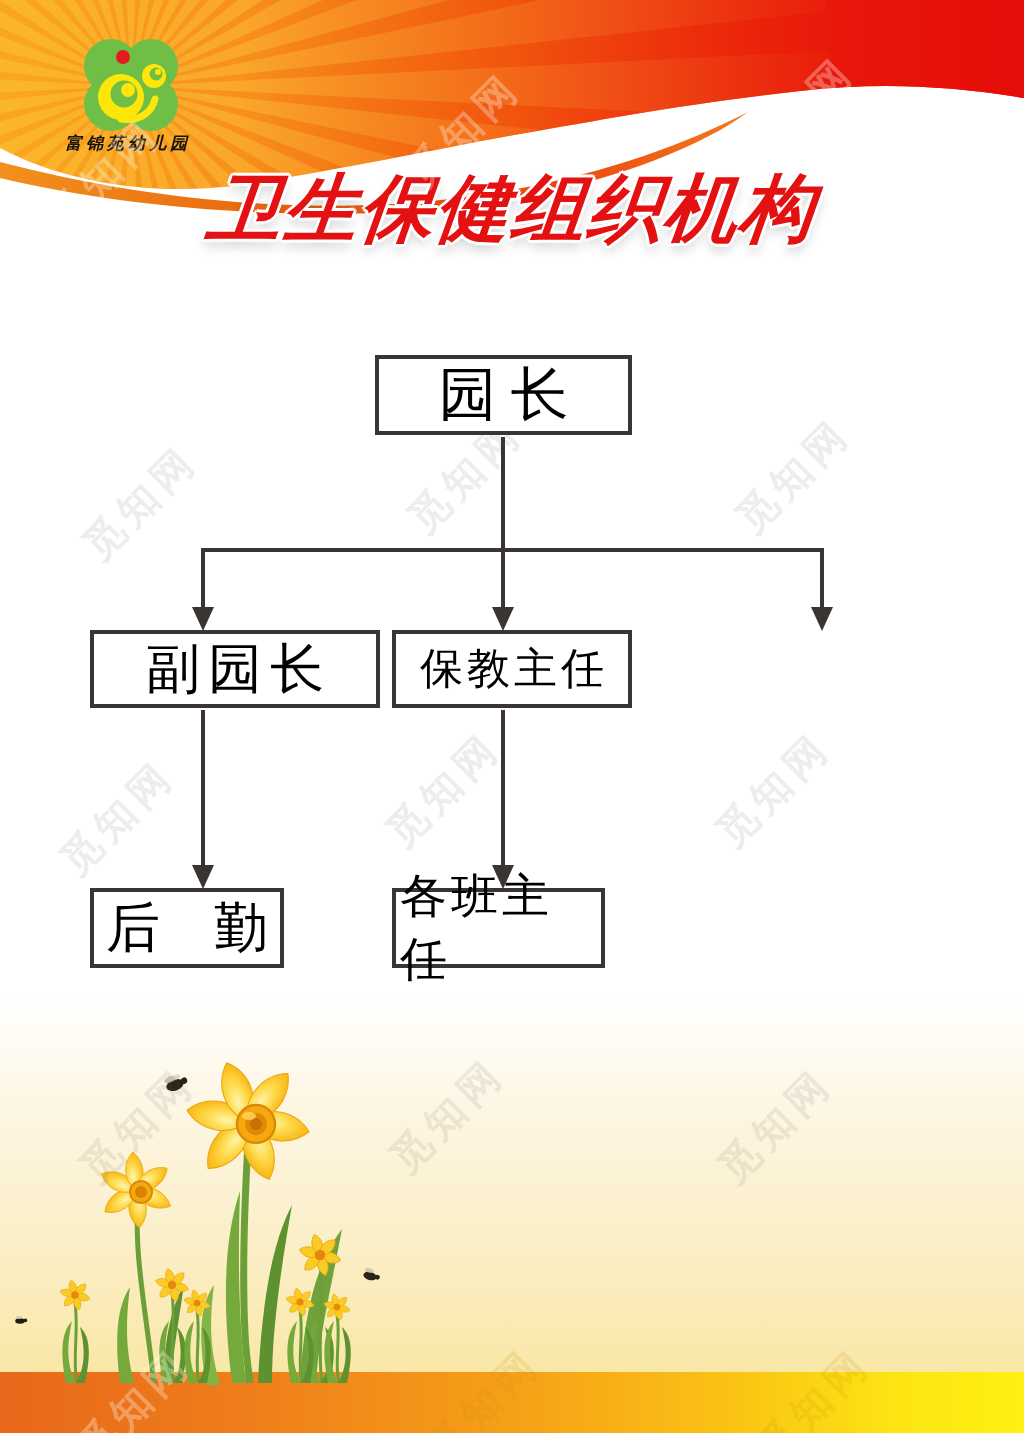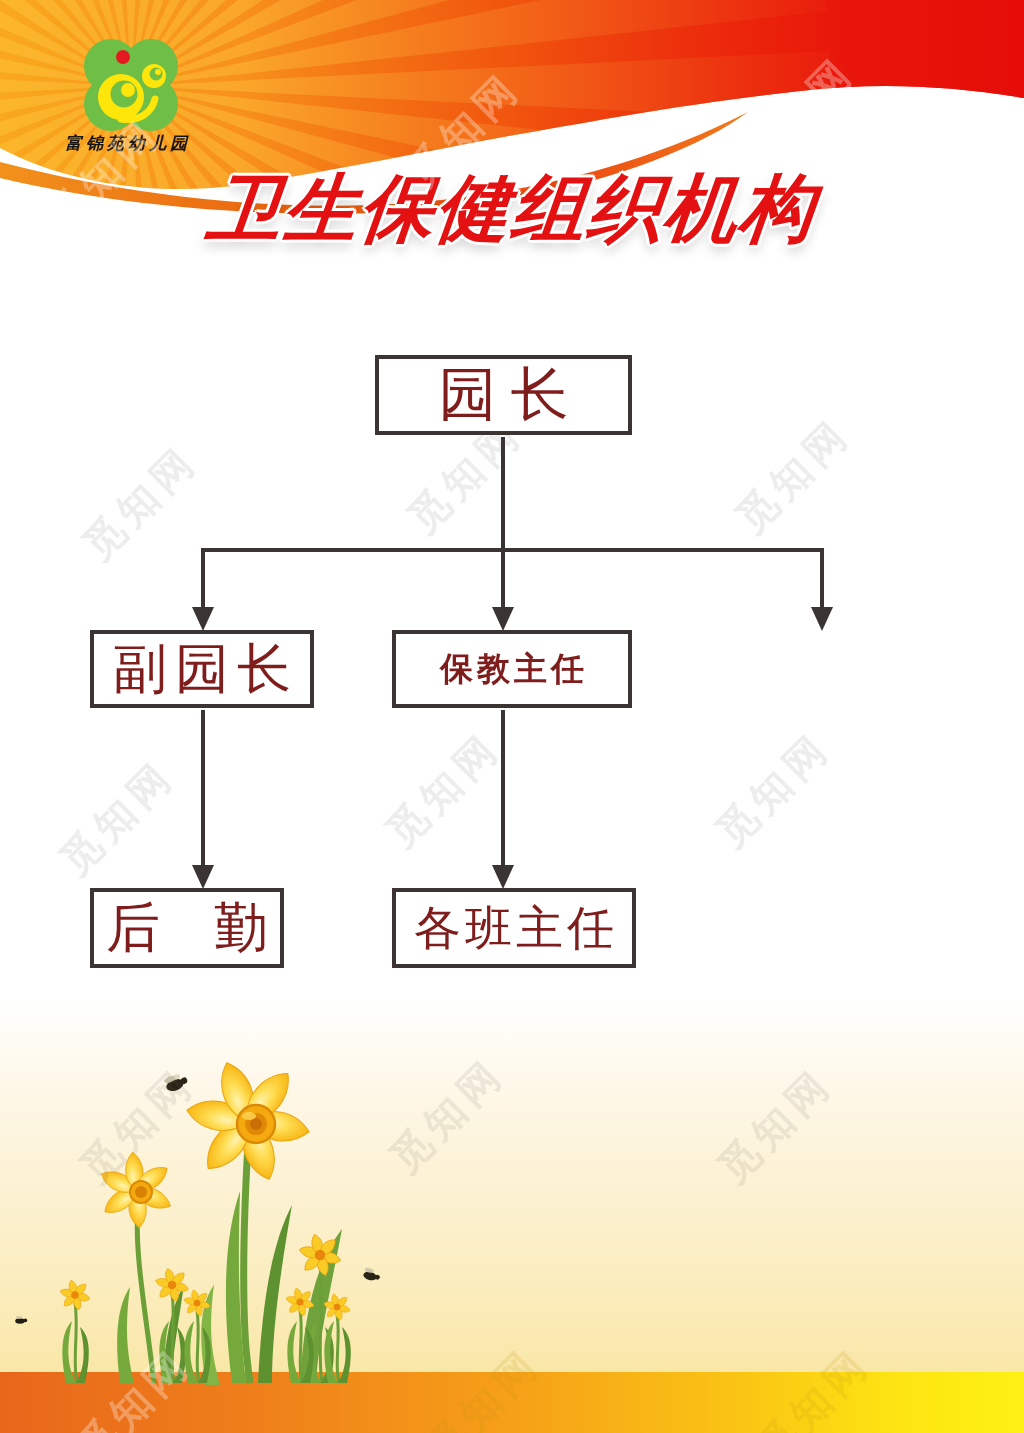--- a/index.html
+++ b/index.html
@@ -20,29 +20,29 @@
       text-align:center;font-size:74px;line-height:1.1;font-weight:800;font-style:italic;
       letter-spacing:2px;color:#e31111;transform:skewX(-6deg);
       text-shadow:-3px 0 0 #fff,3px 0 0 #fff,0 -3px 0 #fff,0 3px 0 #fff,
                   -2px -2px 0 #fff,2px -2px 0 #fff,-2px 2px 0 #fff,2px 2px 0 #fff,
                   0 7px 12px rgba(0,0,0,0.20);}
 
   
   #connectors{position:absolute;left:0;top:0;z-index:7;pointer-events:none;}
   .node{position:absolute;z-index:8;background:#ffffff;border:4px solid #3a3532;
         box-sizing:border-box;display:flex;align-items:center;justify-content:center;
-        color:#7f1d1d;font-weight:500;}
+        color:#000000;font-weight:500;}
   #node-principal{left:375px;top:355px;width:257px;height:80px;font-size:58px;letter-spacing:14px;padding-left:14px;}
-  #node-vice{left:90px;top:630px;width:224px;height:78px;font-size:54px;letter-spacing:8px;padding-left:8px;text-align:center;}
-  #node-care{left:392px;top:630px;width:240px;height:78px;font-size:33px;letter-spacing:4px;padding-left:4px;font-weight:bold;}
+  #node-vice{left:90px;top:630px;width:290px;height:78px;font-size:54px;letter-spacing:8px;padding-left:8px;text-align:center;}
+  #node-care{left:392px;top:630px;width:240px;height:78px;font-size:43px;letter-spacing:4px;padding-left:4px;}
   #node-diet{left:693px;top:630px;width:240px;height:153px;font-size:45px;flex-direction:column;justify-content:space-evenly;}
   #node-diet .l1{letter-spacing:5px;padding-left:5px;}
   #node-diet .l2{letter-spacing:2px;}
   #node-logistics{left:90px;top:888px;width:194px;height:80px;font-size:54px;}
-  #node-class{left:392px;top:888px;width:244px;height:80px;font-size:47px;letter-spacing:4px;padding-left:4px;}
+  #node-class{left:392px;top:888px;width:213px;height:80px;font-size:47px;letter-spacing:4px;padding-left:4px;}
 
   
   #flowers-svg{position:absolute;left:0;top:1033px;z-index:4;}
 
   
   .wm{position:absolute;z-index:5;font-size:40px;font-weight:700;letter-spacing:7px;
       white-space:nowrap;transform:rotate(-45deg);pointer-events:none;}
   .wm-gray{color:rgba(100,95,92,0.11);}
   .wm-white{color:rgba(255,255,255,0.30);z-index:6;}
   .wm-yellow{color:rgba(190,150,10,0.16);z-index:6;}

